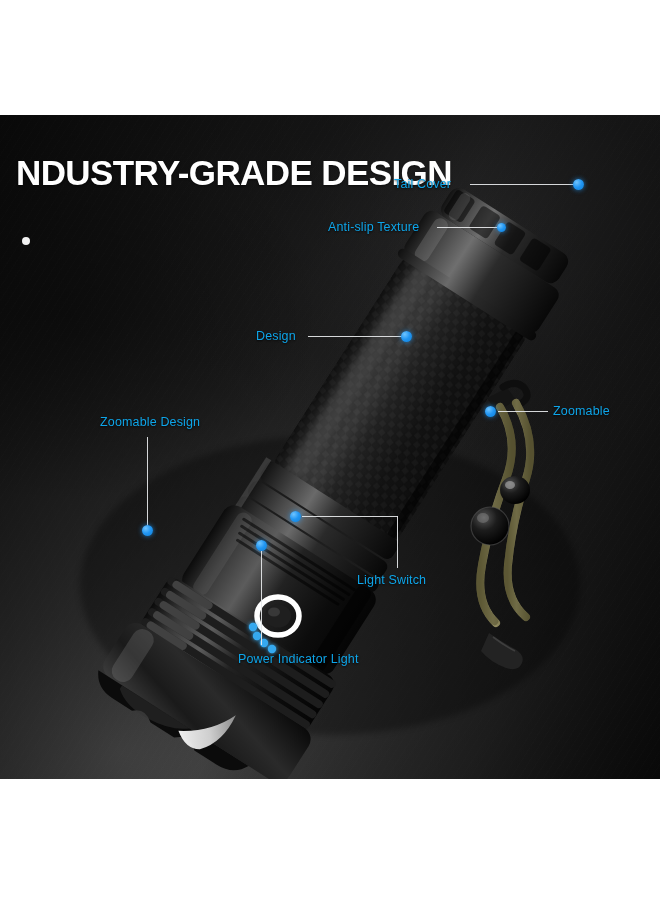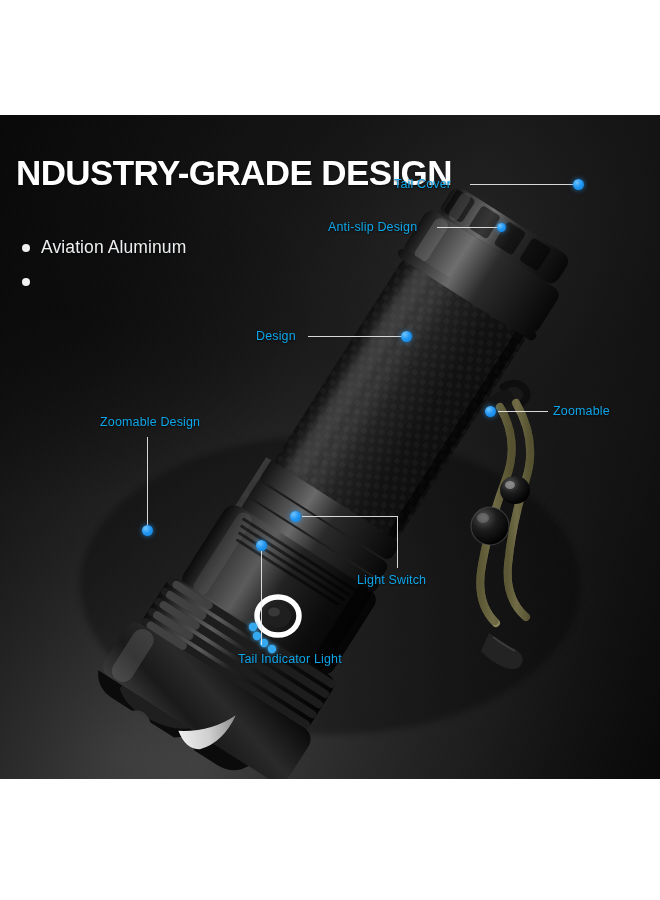--- a/index.html
+++ b/index.html
@@ -344,32 +344,28 @@
         <circle cx="264" cy="528" r="4.2" fill="#36a9f0"></circle>
         <circle cx="272" cy="534" r="4.2" fill="#36a9f0"></circle>
       </g>
     </svg>
 
     <h1 class="headline">NDUSTRY-GRADE DESIGN</h1>
 
     <ul class="bullets">
       <li>
         <span class="dot"></span>
-        <span>Aviation Aluminum</span>
-      </li>
-      <li>
-        <span class="dot"></span>
       </li>
     </ul>
 
     <div class="callout" style="left:394px; top:62px;">Tail Cover</div>
     <div class="lead h" style="left:470px; top:69px; width:106px;"></div>
     <div class="anchor" style="left:573px; top:64px;"></div>
 
-    <div class="callout" style="left:328px; top:105px;">Anti-slip Design</div>
+    <div class="callout" style="left:328px; top:105px;">Anti-slip Texture</div>
     <div class="lead h" style="left:437px; top:112px; width:63px;"></div>
     <div class="anchor sm" style="left:497px; top:108px;"></div>
 
     <div class="callout" style="left:256px; top:214px;">Design</div>
     <div class="lead h" style="left:308px; top:221px; width:96px;"></div>
     <div class="anchor" style="left:401px; top:216px;"></div>
 
     <div class="anchor" style="left:485px; top:291px;"></div>
     <div class="lead h" style="left:498px; top:296px; width:50px;"></div>
     <div class="callout" style="left:553px; top:289px;">Zoomable</div>
@@ -378,16 +374,16 @@
     <div class="lead v" style="left:147px; top:322px; height:93px;"></div>
     <div class="anchor" style="left:142px; top:410px;"></div>
 
     <div class="anchor" style="left:290px; top:396px;"></div>
     <div class="lead h" style="left:302px; top:401px; width:96px;"></div>
     <div class="lead v" style="left:397px; top:401px; height:52px;"></div>
     <div class="callout" style="left:357px; top:458px;">Light Switch</div>
 
     <div class="anchor" style="left:256px; top:425px;"></div>
     <div class="lead v" style="left:261px; top:436px; height:94px;"></div>
-    <div class="callout" style="left:238px; top:537px;">Tail Indicator Light</div>
+    <div class="callout" style="left:238px; top:537px;">Power Indicator Light</div>
 
   </div>
 </div>
 
 </body></html>

